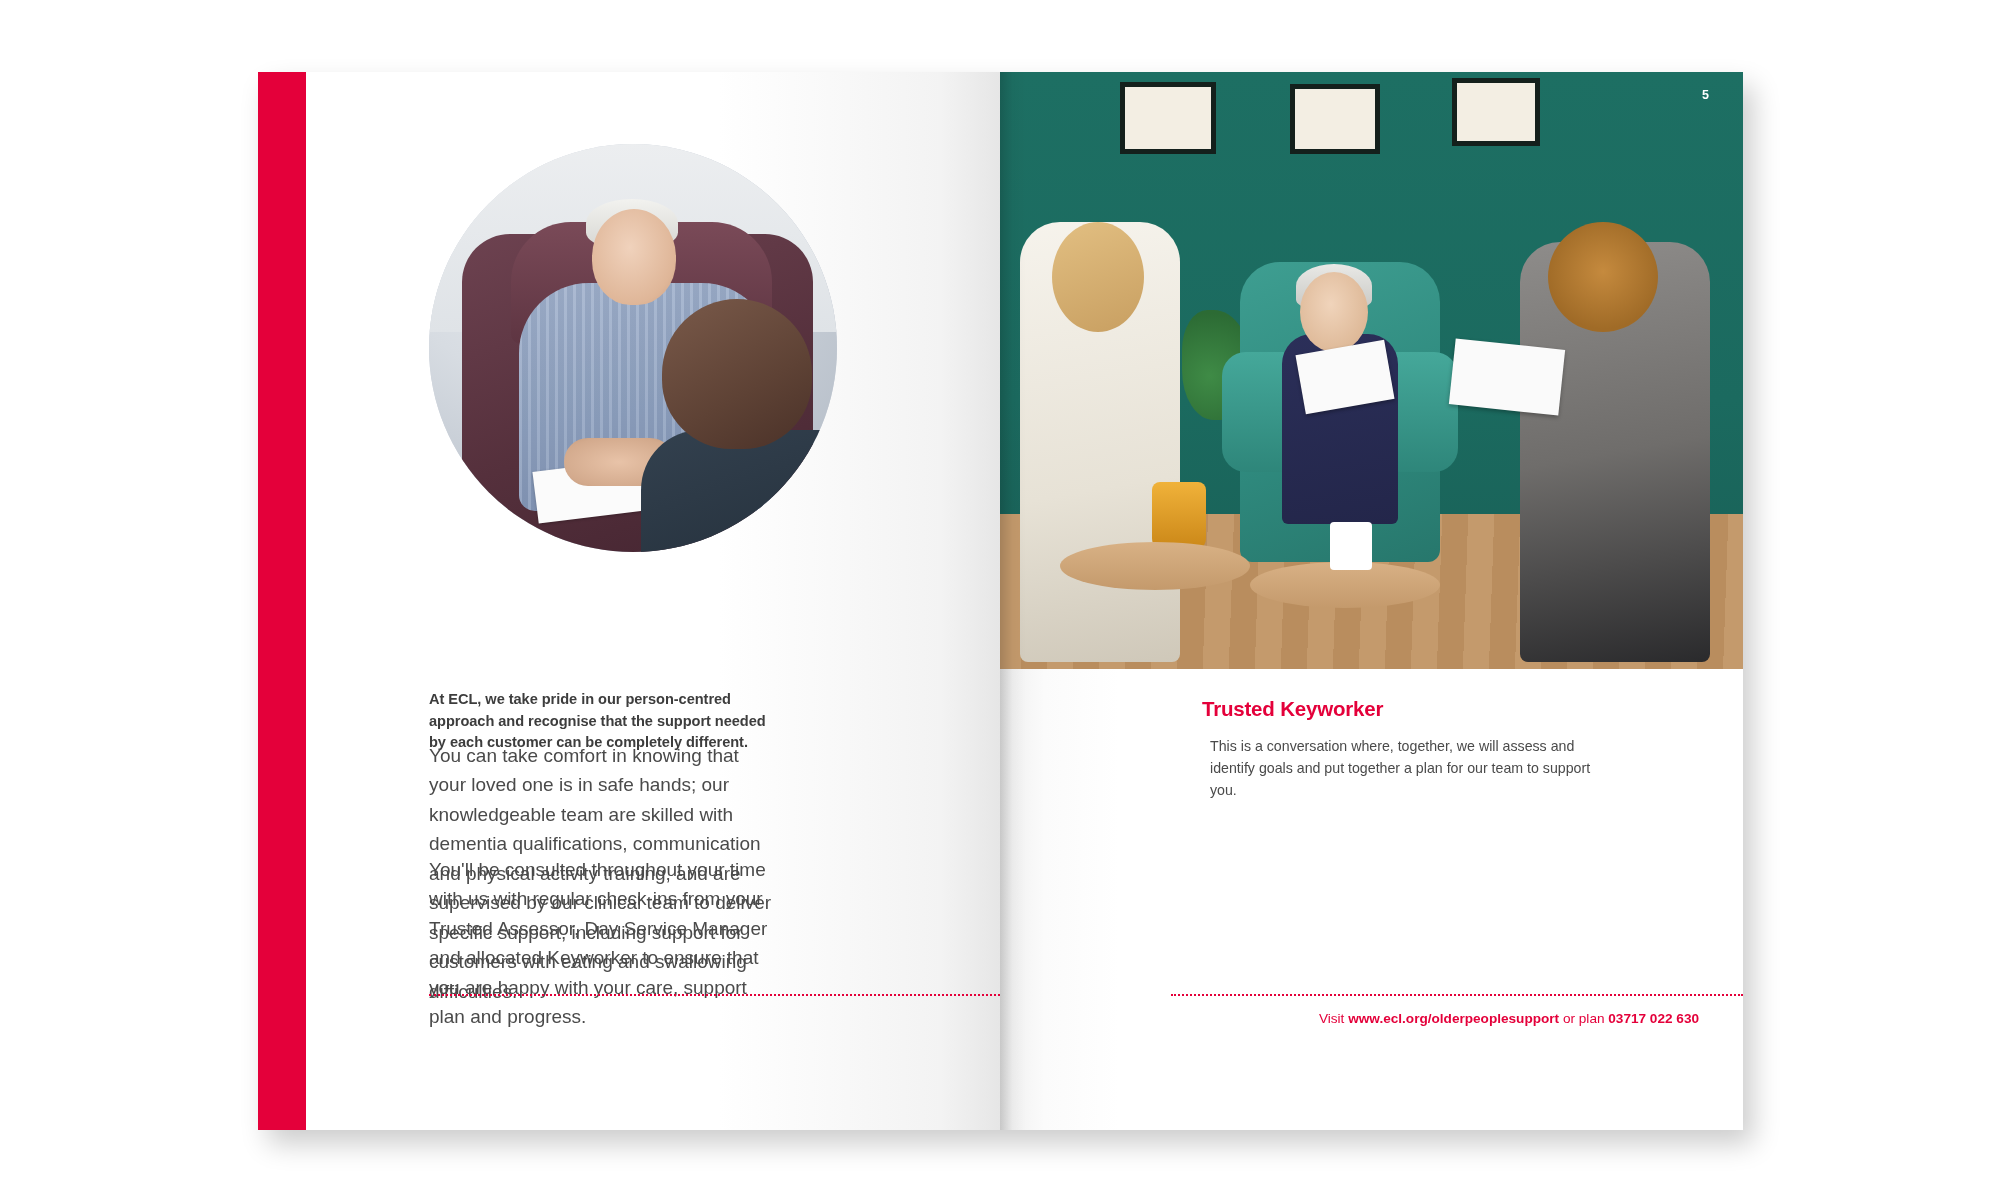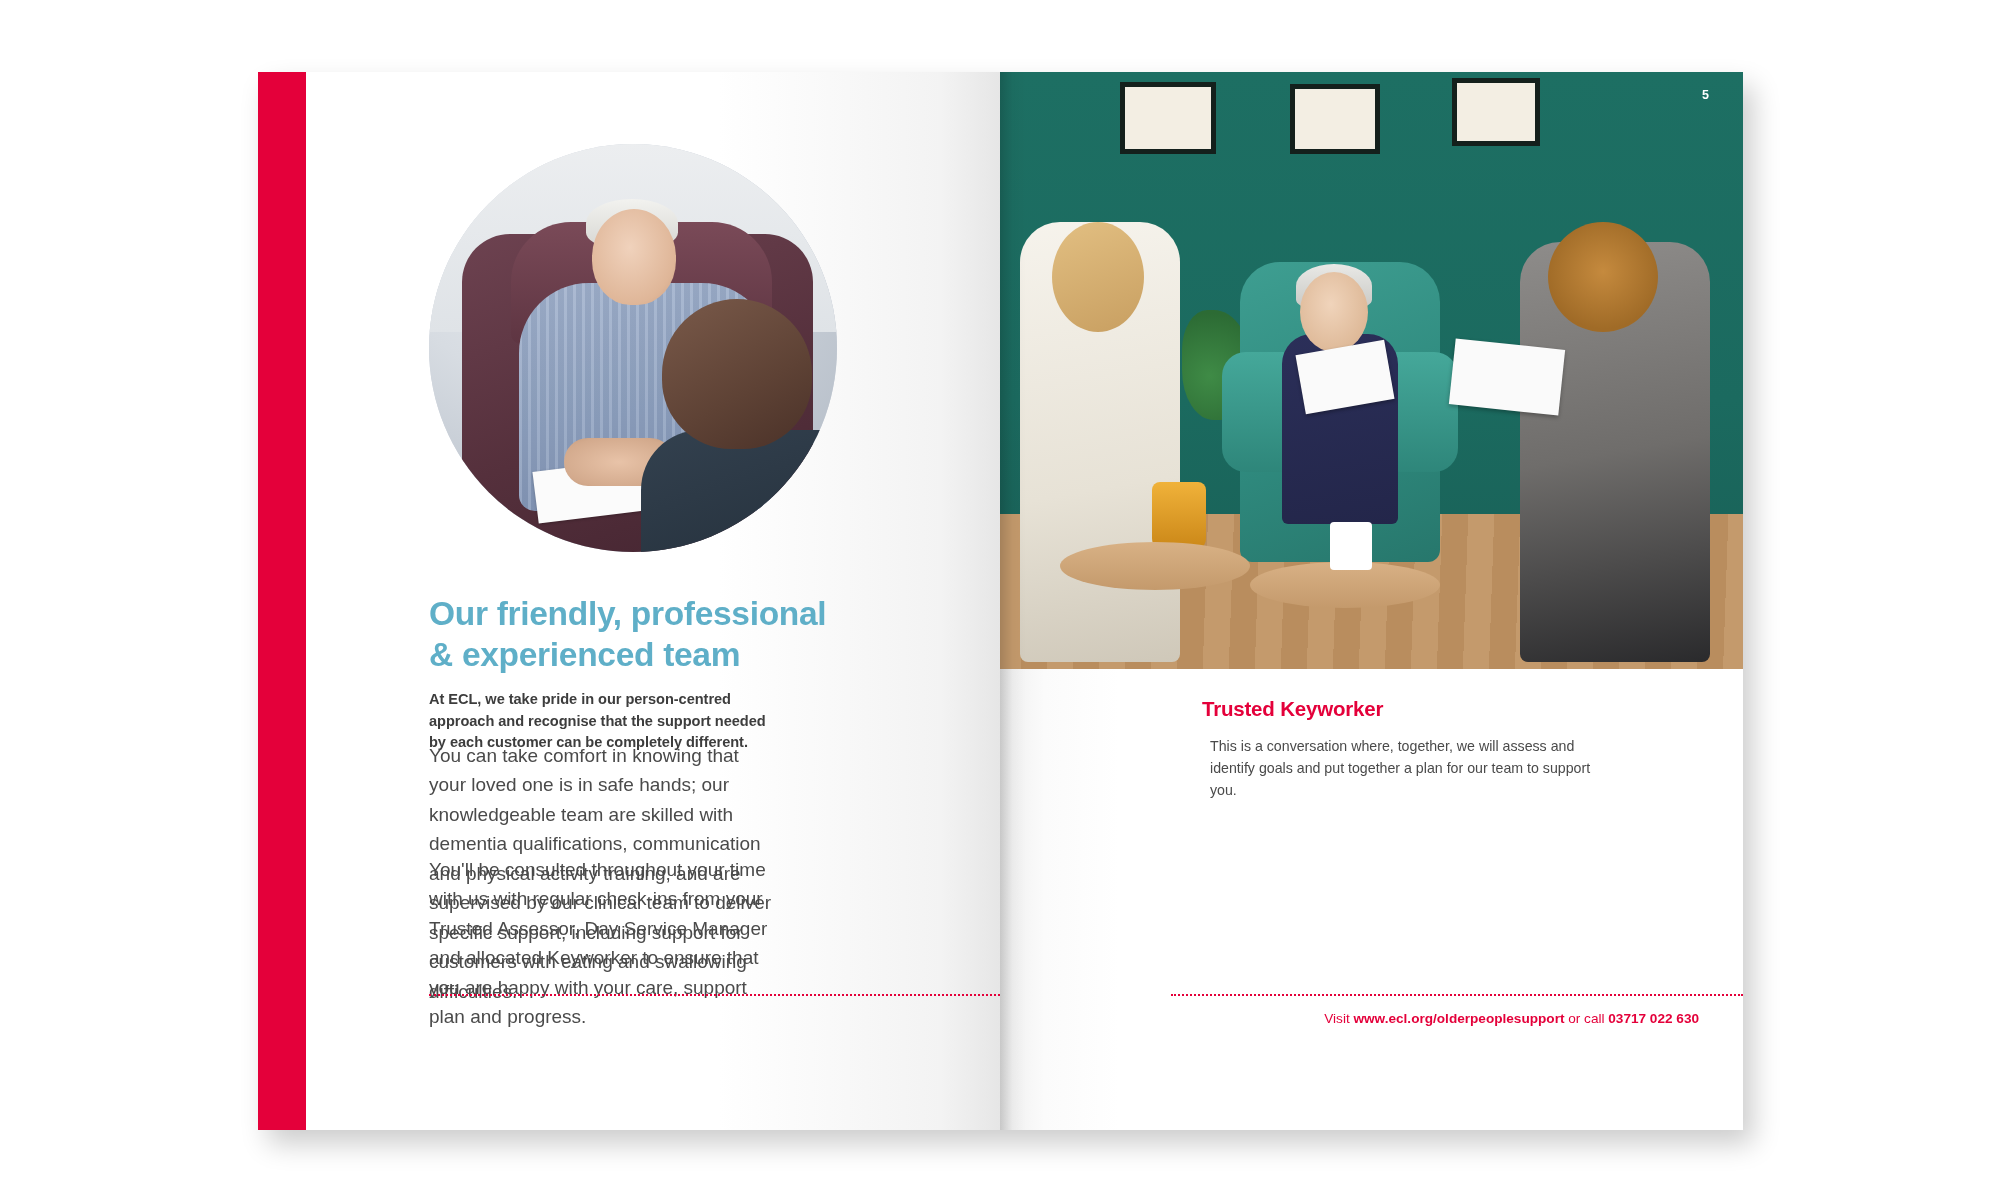--- a/index.html
+++ b/index.html
@@ -352,21 +352,20 @@
           <div class="cp-knit"></div>
         </div>
         <div class="cp-man-hair"></div>
         <div class="cp-man-head"></div>
         <div class="cp-paper"></div>
         <div class="cp-hands"></div>
         <div class="cp-woman-body"></div>
         <div class="cp-woman-head"></div>
       </div>
 
-      <h1 class="headline">Our friendly, professional &amp; experienced team</h1>
 
       <p class="lead-para">At ECL, we take pride in our person-centred approach and recognise that the support needed by each customer can be completely different.</p>
 
       <p class="body-para p1">You can take comfort in knowing that your loved one is in safe hands; our knowledgeable team are skilled with dementia qualifications, communication and physical activity training, and are supervised by our clinical team to deliver specific support, including support for customers with eating and swallowing difficulties.</p>
 
       <p class="body-para p2">You'll be consulted throughout your time with us with regular check-ins from your Trusted Assessor, Day Service Manager and allocated Keyworker to ensure that you are happy with your care, support plan and progress.</p>
 
       <div class="left-rule"></div>
     </div>
 
@@ -398,20 +397,20 @@
       </div>
 
       <div class="right-content">
         <h2 class="ta-title">Trusted Keyworker</h2>
         <p class="ta-body">This is a conversation where, together, we will assess and identify goals and put together a plan for our team to support you.</p>
       </div>
 
       <div class="dotted-rule"></div>
 
       <div class="footer">
-        <span class="plain">Visit </span><b>www.ecl.org/olderpeoplesupport</b><span class="plain"> or call </span><b>03717 022 630</b>
+        <span class="plain">Visit </span><b>www.ecl.org/olderpeoplesupport</b><span class="plain"> or plan </span><b>03717 022 630</b>
       </div>
     </div>
 
     <div class="gutter"></div>
   </div>
 
 </div>
 
 </body></html>

